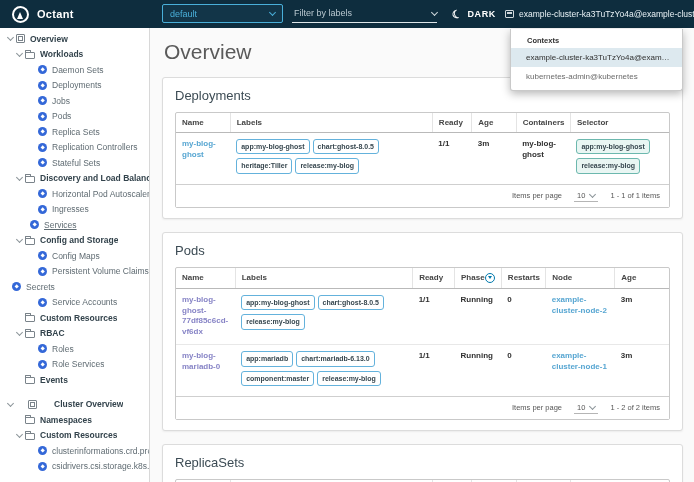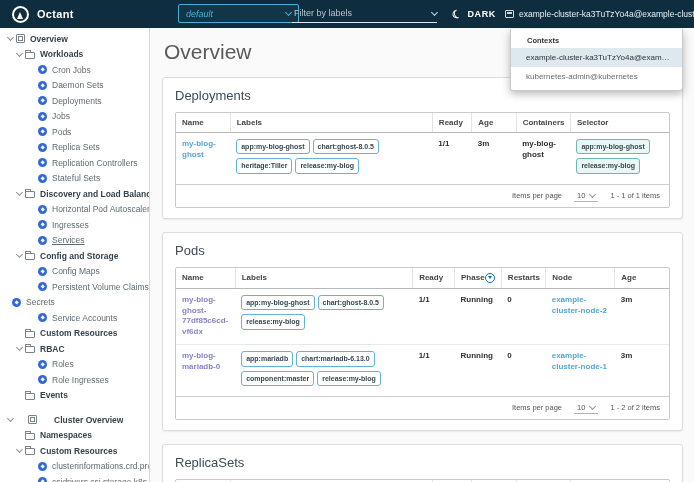--- a/index.html
+++ b/index.html
@@ -6,23 +6,23 @@
   *{box-sizing:border-box;font-family:"Liberation Sans",sans-serif;}
   .app{position:relative;width:694px;height:482px;overflow:hidden;background:#fafafa;}
 
   
   .topbar{position:relative;height:28px;background:#0e2d3e;color:#fff;}
   .brand{position:absolute;left:12px;top:0;height:28px;display:flex;align-items:center;gap:8px;}
   .logo{width:17px;height:17px;border:2px solid #fff;border-radius:50%;position:relative;}
   .logo::after{content:"";position:absolute;left:3px;top:4px;width:0;height:0;
     border-left:3.5px solid transparent;border-right:3.5px solid transparent;border-bottom:7px solid #fff;}
   .brand-title{font-size:11px;font-weight:600;letter-spacing:.3px;}
-  .ns-select{position:absolute;left:178px;top:4px;width:121px;height:19px;border:1px solid #49afd9;
+  .ns-select{position:absolute;left:162px;top:4px;width:121px;height:19px;border:1px solid #49afd9;
     border-radius:2px;color:#49afd9;font-size:9px;display:flex;align-items:center;
-    justify-content:space-between;padding:0 7px;background:rgba(73,175,217,.07);cursor:pointer;font-style:italic;}
+    justify-content:space-between;padding:0 7px;background:rgba(73,175,217,.07);cursor:pointer;}
   .filter-box{position:absolute;left:292px;top:4px;width:145px;height:19px;display:flex;align-items:center;
     justify-content:space-between;border-bottom:1px solid #dfe7ea;}
   .filter-box input{background:transparent;border:none;outline:none;color:#fff;font-size:9px;width:120px;}
   .filter-box input::placeholder{color:#b9c8d0;}
   .chev{display:inline-block;width:5px;height:5px;border-right:1.2px solid;border-bottom:1.2px solid;
     transform:rotate(45deg);margin-top:-2px;}
   .chev.teal{border-color:#49afd9;}
   .chev.white{border-color:#cfd8dc;}
   .chev.gray{border-color:#8b9499;}
   .dark-toggle{position:absolute;left:452px;top:0;height:28px;display:flex;align-items:center;gap:5px;
@@ -146,25 +146,20 @@
         <div class="side-item" style="padding-left: 13px;">
           <span class="chevwrap">
             <span class="chev gray"></span>
           </span>
           <span class="ico folder"></span>
           <span class="lbl bold">Workloads</span>
         </div>
         <div class="side-item" style="padding-left: 26px;">
           <span class="spacer"></span>
           <span class="ico k8s"></span>
-          <span class="lbl">Cron Jobs</span>
-        </div>
-        <div class="side-item" style="padding-left: 26px;">
-          <span class="spacer"></span>
-          <span class="ico k8s"></span>
           <span class="lbl">Daemon Sets</span>
         </div>
         <div class="side-item" style="padding-left: 26px;">
           <span class="spacer"></span>
           <span class="ico k8s"></span>
           <span class="lbl">Deployments</span>
         </div>
         <div class="side-item" style="padding-left: 26px;">
           <span class="spacer"></span>
           <span class="ico k8s"></span>
@@ -200,21 +195,21 @@
         <div class="side-item" style="padding-left: 26px;">
           <span class="spacer"></span>
           <span class="ico k8s"></span>
           <span class="lbl">Horizontal Pod Autoscalers</span>
         </div>
         <div class="side-item" style="padding-left: 26px;">
           <span class="spacer"></span>
           <span class="ico k8s"></span>
           <span class="lbl">Ingresses</span>
         </div>
-        <div class="side-item" style="padding-left: 26px; text-decoration: underline;">
+        <div class="side-item" style="padding-left: 18px; text-decoration: underline;">
           <span class="spacer"></span>
           <span class="ico k8s"></span>
           <span class="lbl">Services</span>
         </div>
         <div class="side-item" style="padding-left: 13px;">
           <span class="chevwrap">
             <span class="chev gray"></span>
           </span>
           <span class="ico folder"></span>
           <span class="lbl bold">Config and Storage</span>
@@ -252,21 +247,21 @@
           <span class="lbl bold">RBAC</span>
         </div>
         <div class="side-item" style="padding-left: 26px;">
           <span class="spacer"></span>
           <span class="ico k8s"></span>
           <span class="lbl">Roles</span>
         </div>
         <div class="side-item" style="padding-left: 26px;">
           <span class="spacer"></span>
           <span class="ico k8s"></span>
-          <span class="lbl">Role Ingresses</span>
+          <span class="lbl">Role Services</span>
         </div>
         <div class="side-item" style="padding-left: 13px;">
           <span class="spacer"></span>
           <span class="ico folder"></span>
           <span class="lbl bold">Events</span>
         </div>
         <div class="side-item gap-before" style="padding-left: 4px; gap: 12px;">
           <span class="chevwrap">
             <span class="chev gray"></span>
           </span>

